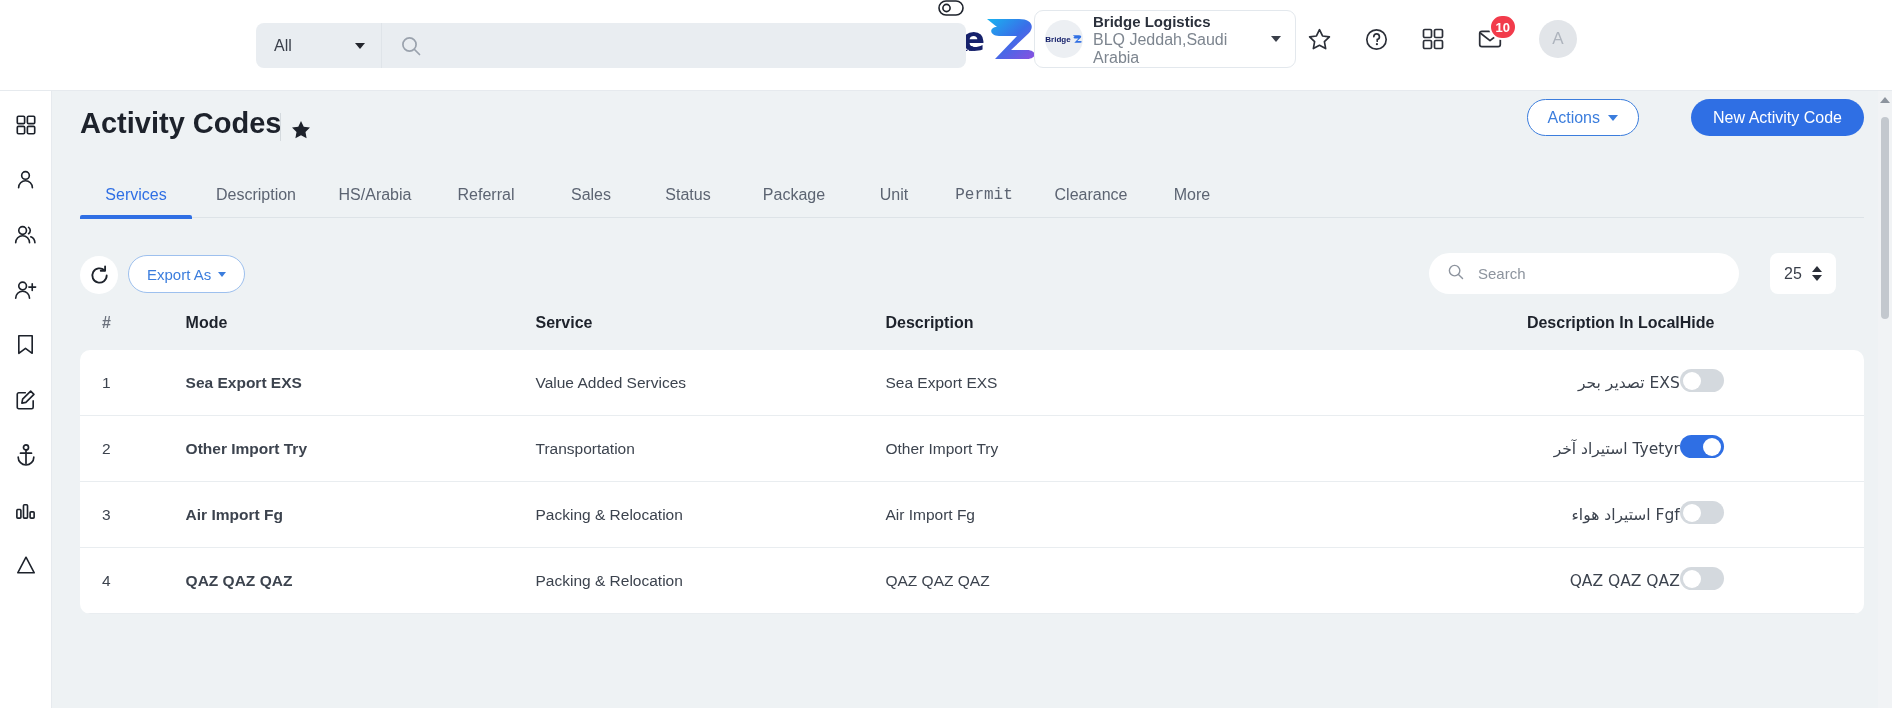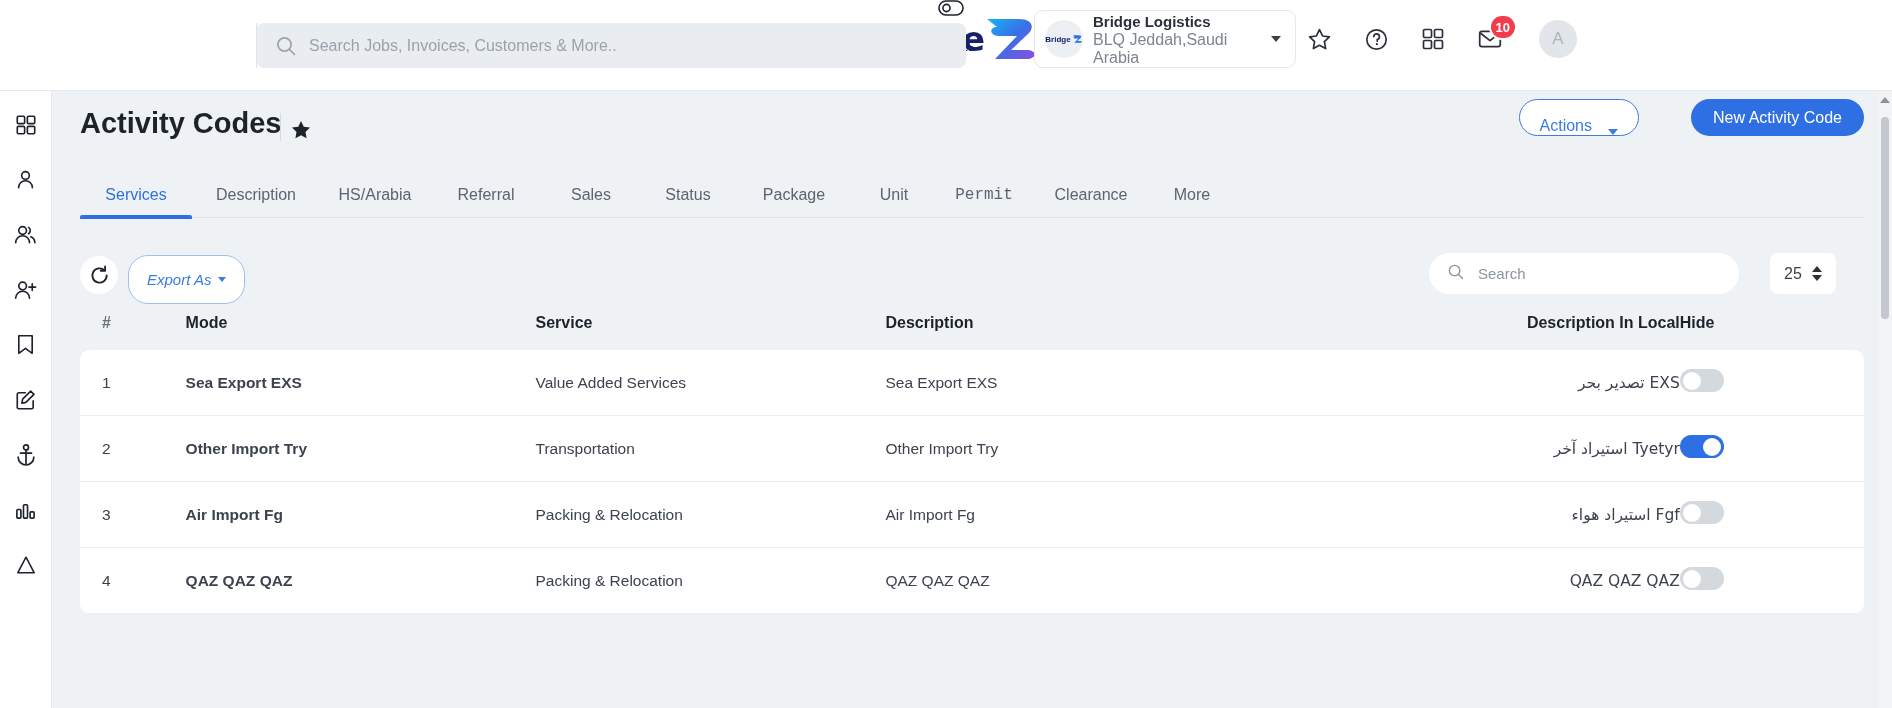--- a/index.html
+++ b/index.html
@@ -82,21 +82,21 @@
   .main{ position:absolute; top:91px; left:52px; width:1840px; height:617px; background:#eef2f4; overflow:hidden;}
 
   .pagehead{ position:relative; height:72px; }
   .page-title{ position:absolute; left:28px; top:16px; font-size:29px; font-weight:bold; color:#1d222b; }
   .title-sep{ position:absolute; left:228px; top:22px; width:1px; height:28px; background:#d4dade;}
   .fav-star{ position:absolute; left:238px; top:28px; cursor:pointer;}
 
   .btn-actions{
     position:absolute; right:253px; top:8px; height:37px; padding:0 20px;
     border:1px solid #3b7ddd; border-radius:20px; background:#fff; color:#3b7ddd;
-    font-size:16px; display:flex;align-items:flex-end;gap:16px; cursor:pointer;
+    font-size:16px; display:flex;align-items:center;gap:8px; cursor:pointer;
     font-family:"Liberation Sans", sans-serif;
   }
   .btn-actions .caret{border-left:5px solid transparent;border-right:5px solid transparent;border-top:6px solid #3b7ddd;}
   .btn-new{
     position:absolute; right:28px; top:8px; height:37px; padding:0 22px;
     border:0; border-radius:20px; background:#2f6fe4; color:#fff;
     font-size:16px; display:flex;align-items:center; cursor:pointer; font-weight:500;
     font-family:"Liberation Sans", sans-serif;
   }
 
@@ -113,25 +113,24 @@
     background:#2f6fe4; border-radius:2px 2px 0 0;
   }
 
   
   .toolbar{ position:relative; margin:0 28px; height:96px;}
   .refresh{
     position:absolute; left:0; top:38px; width:38px;height:38px;border-radius:50%;
     background:#fff; display:flex;align-items:center;justify-content:center;cursor:pointer;
   }
   .btn-export{
-    position:absolute; left:48px; top:37px; height:49px; padding:0 18px;
+    position:absolute; left:48px; top:37px; height:38px; padding:0 18px;
     border:1px solid #9dc0ee; border-radius:20px; background:#fff; color:#3b7ddd;
     font-size:15px; display:flex;align-items:center;gap:7px;cursor:pointer;
     font-family:"Liberation Sans", sans-serif;
-    font-style:italic;
   }
   .btn-export .caret{border-left:4px solid transparent;border-right:4px solid transparent;border-top:5px solid #3b7ddd;}
   .tsearch{
     position:absolute; right:125px; top:35px; width:310px; height:41px;
     background:#fff; border-radius:21px; display:flex; align-items:center; padding:0 18px;
   }
   .tsearch input{
     flex:1;border:0;outline:none;background:transparent;font-size:15px;color:#5c6472;
     margin-left:11px; font-family:"Liberation Sans", sans-serif;
   }
@@ -203,28 +202,31 @@
             <stop offset="0" stop-color="#18b4f0"></stop>
               <stop offset="0.5" stop-color="#3a6ee8"></stop>
               <stop offset="1" stop-color="#8a4fe0"></stop>
           </linearGradient>
         </defs>
         <path d="M4 3 L36 3 C48 3 52 10 46 17 L28 34 L44 34 C54 34 54 43 44 43 L12 43 L34 20 L16 20 C6 20 6 11 14 11 Z" fill="url(#bg1)"></path>
       </svg>
     </div>
 
     <div class="searchwrap">
+      <div class="scope">
+        <span>All</span>
+        <span class="caret"></span>
+      </div>
       <div class="sdivider"></div>
       <span class="search-ico">
         <svg width="22" height="22" viewBox="0 0 22 22">
           <circle cx="9.5" cy="9.5" r="6.6" fill="none" stroke="#9aa2ad" stroke-width="1.7"></circle>
           <line x1="14.5" y1="14.5" x2="19.5" y2="19.5" stroke="#9aa2ad" stroke-width="1.7" stroke-linecap="round"></line>
         </svg>
       </span>
-      <input class="search-input" type="text" placeholder="Search Jobs, Invoices, Customers &amp; More.." style="">
     </div>
 
     <div class="orgbox">
       <div class="orgavatar">
         <span class="ot">Bridge</span>
         <svg class="om" viewBox="0 0 58 46">
           <path d="M4 3 L36 3 C48 3 52 10 46 17 L28 34 L44 34 C54 34 54 43 44 43 L12 43 L34 20 L16 20 C6 20 6 11 14 11 Z" fill="#2f6fe4"></path>
         </svg>
       </div>
       <div class="orgtext">

